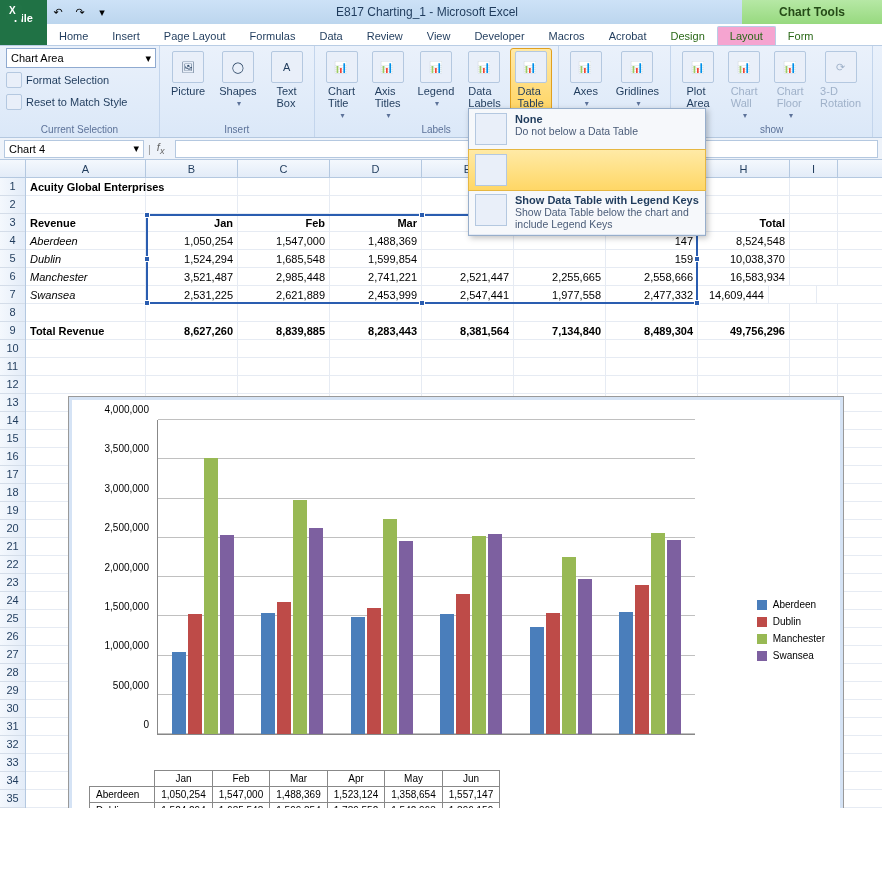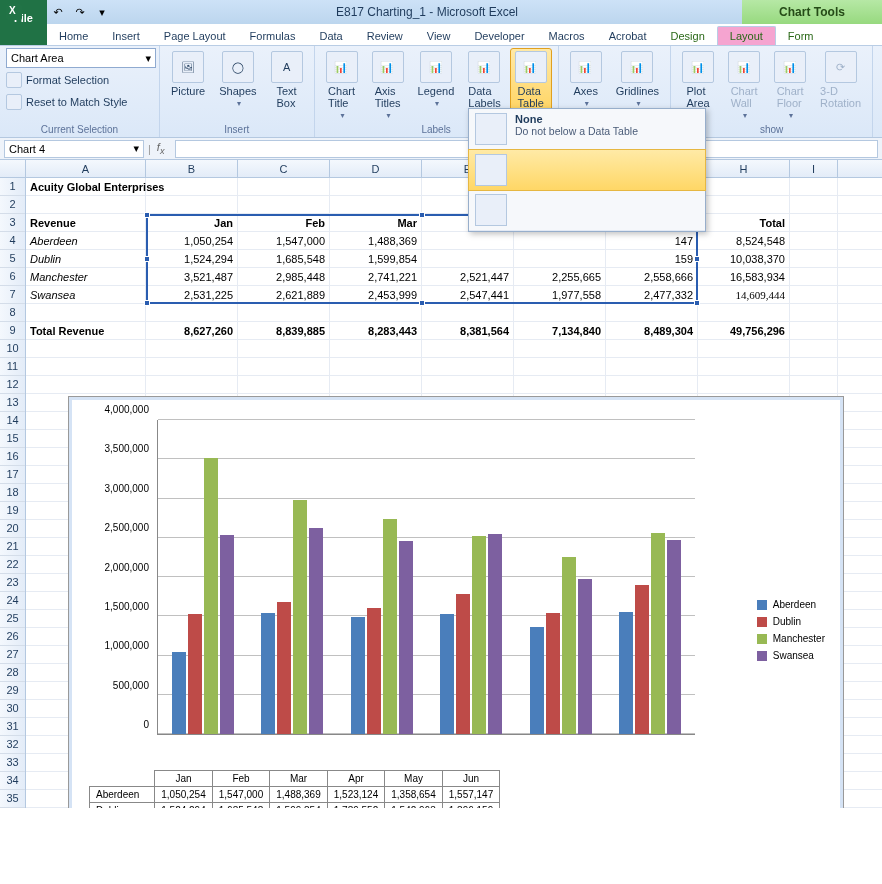--- a/index.html
+++ b/index.html
@@ -240,20 +240,24 @@
       <div class="dd-text">
           <span class="dd-title">None</span>
           <span class="dd-desc">Do not below a Data Table</span>
         </div>
     </div>
     <div class="dd-item highlight">
       <div class="dd-icon"></div>
     </div>
     <div class="dd-item">
       <div class="dd-icon"></div>
+      <div class="dd-text">
+          <span class="dd-title">Show Data Table with Legend Keys</span>
+          <span class="dd-desc">Show Data Table below the chart and include Legend Keys</span>
+        </div>
     </div>
   </div>
 </div>
 
 <div class="name-bar">
   <div class="name-box">
       <span>Chart 4</span>
       <span>▾</span>
     </div>
   <span style="color:#999">|</span>
@@ -521,21 +525,21 @@
         <div class="cell" style="width: 48px;"></div>
       </div>
       <div class="row">
         <div class="cell italic" style="width: 120px;">Swansea</div>
         <div class="cell right" style="width: 92px;">2,531,225</div>
         <div class="cell right" style="width: 92px;">2,621,889</div>
         <div class="cell right" style="width: 92px;">2,453,999</div>
         <div class="cell right" style="width: 92px;">2,547,441</div>
         <div class="cell right" style="width: 92px;">1,977,558</div>
         <div class="cell right" style="width: 92px;">2,477,332</div>
-        <div class="cell right" style="width: 92px; font-family: Liberation Serif, serif;">14,609,444</div>
+        <div class="cell right" style="width: 71px;">14,609,444</div>
         <div class="cell" style="width: 48px;"></div>
       </div>
       <div class="row">
         <div class="cell" style="width: 120px;"></div>
         <div class="cell" style="width: 92px;"></div>
         <div class="cell" style="width: 92px;"></div>
         <div class="cell" style="width: 92px;"></div>
         <div class="cell" style="width: 92px;"></div>
         <div class="cell" style="width: 92px;"></div>
         <div class="cell" style="width: 92px;"></div>

